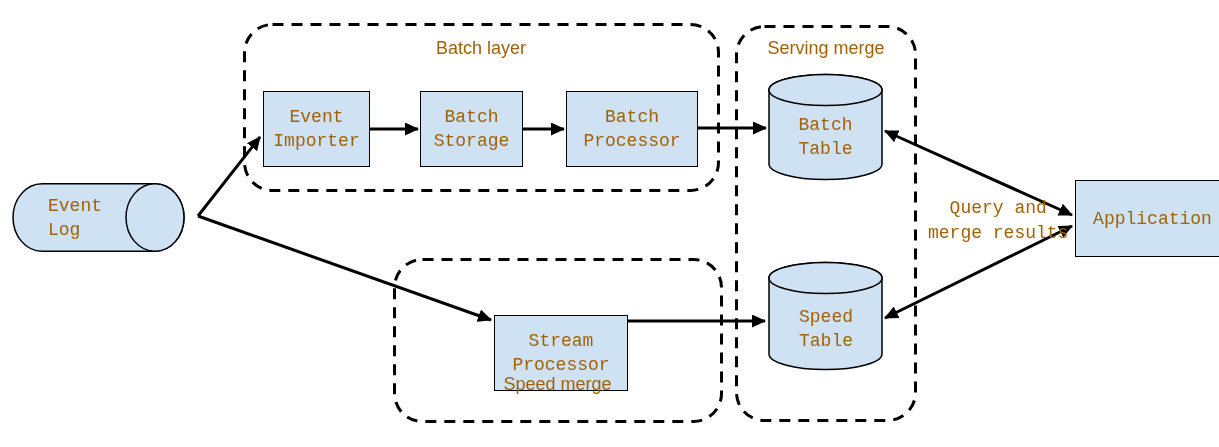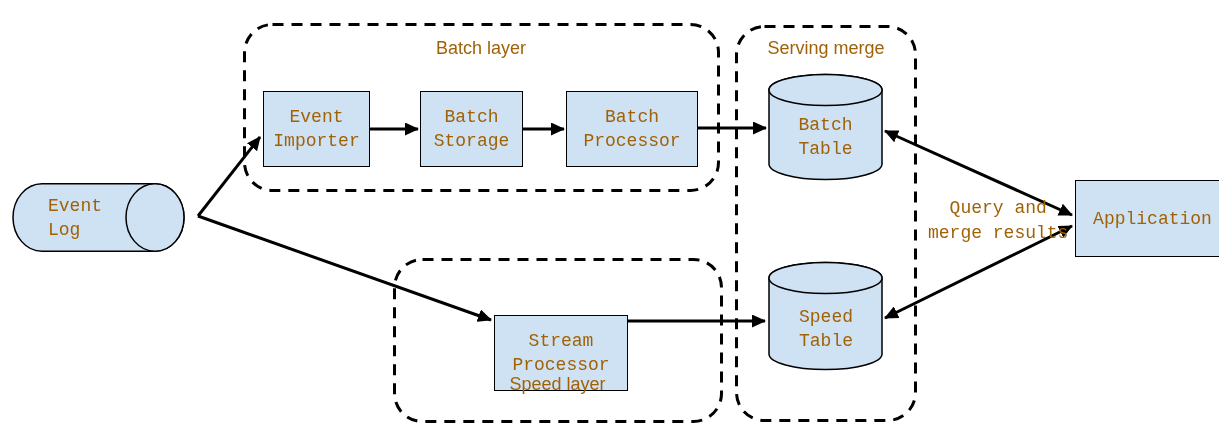--- a/index.html
+++ b/index.html
@@ -103,21 +103,21 @@
     <line x1="370" y1="129" x2="418" y2="129" stroke="var(--arrow, #000000)" stroke-width="3" marker-end="url(#arrowhead)"></line>
     <line x1="523" y1="129" x2="564" y2="129" stroke="var(--arrow, #000000)" stroke-width="3" marker-end="url(#arrowhead)"></line>
     <line x1="698" y1="128" x2="766" y2="128" stroke="var(--arrow, #000000)" stroke-width="3" marker-end="url(#arrowhead)"></line>
     <line x1="628" y1="321" x2="765" y2="321" stroke="var(--arrow, #000000)" stroke-width="3" marker-end="url(#arrowhead)"></line>
     <line x1="885" y1="131" x2="1072" y2="215" stroke="var(--arrow, #000000)" stroke-width="3" marker-start="url(#arrowhead)" marker-end="url(#arrowhead)"></line>
     <line x1="885" y1="318" x2="1072" y2="226" stroke="var(--arrow, #000000)" stroke-width="3" marker-start="url(#arrowhead)" marker-end="url(#arrowhead)"></line>
   </svg>
 
   <div class="layer-label" style="left:244px; top:36px; width:474px;">Batch layer</div>
   <div class="layer-label" style="left:736px; top:36px; width:180px;">Serving merge</div>
-  <div class="layer-label" style="left:394px; top:372px; width:327px;">Speed layer</div>
+  <div class="layer-label" style="left:394px; top:372px; width:327px;">Speed merge</div>
 
   <div class="node" style="left:263px; top:91px; width:107px; height:76px;">
     <span class="lbl">Event
 Importer</span>
   </div>
   <div class="node" style="left:420px; top:91px; width:103px; height:76px;">
     <span class="lbl">Batch
 Storage</span>
   </div>
   <div class="node" style="left:566px; top:91px; width:132px; height:76px;">

